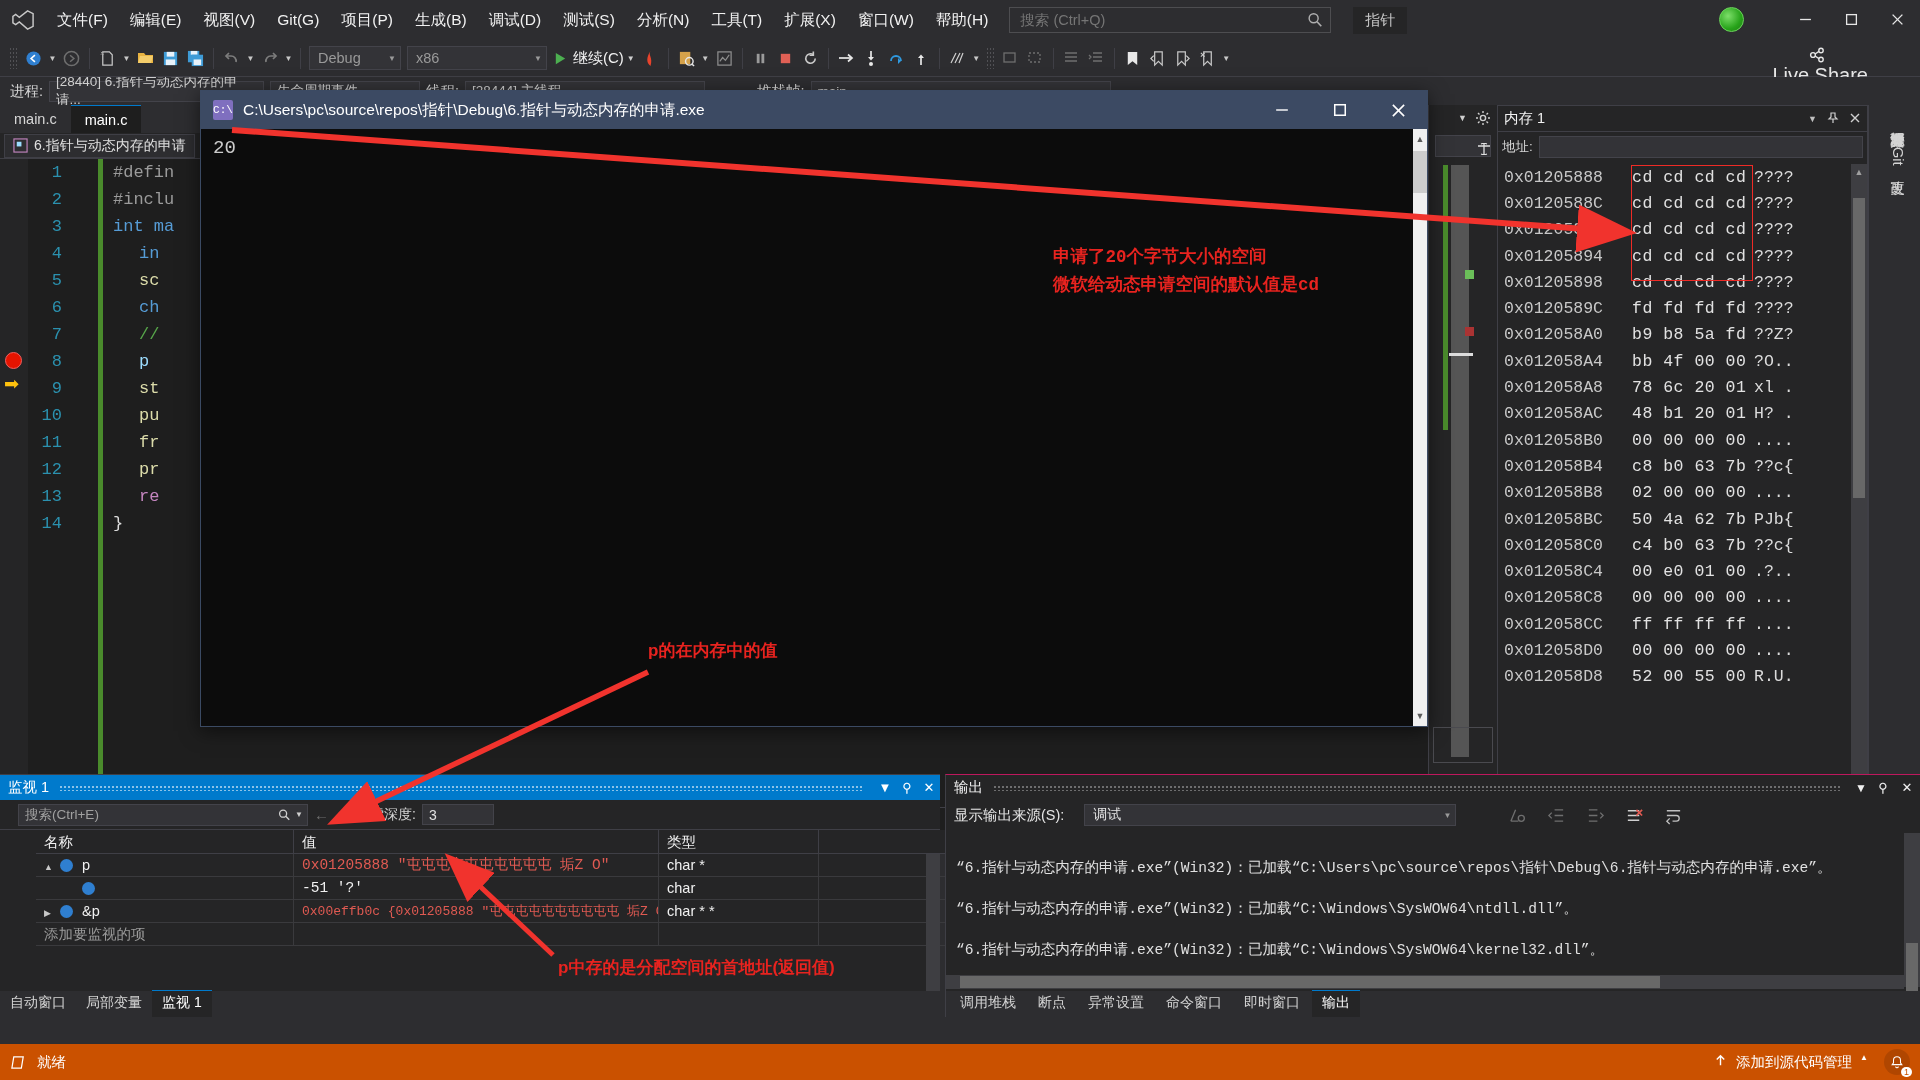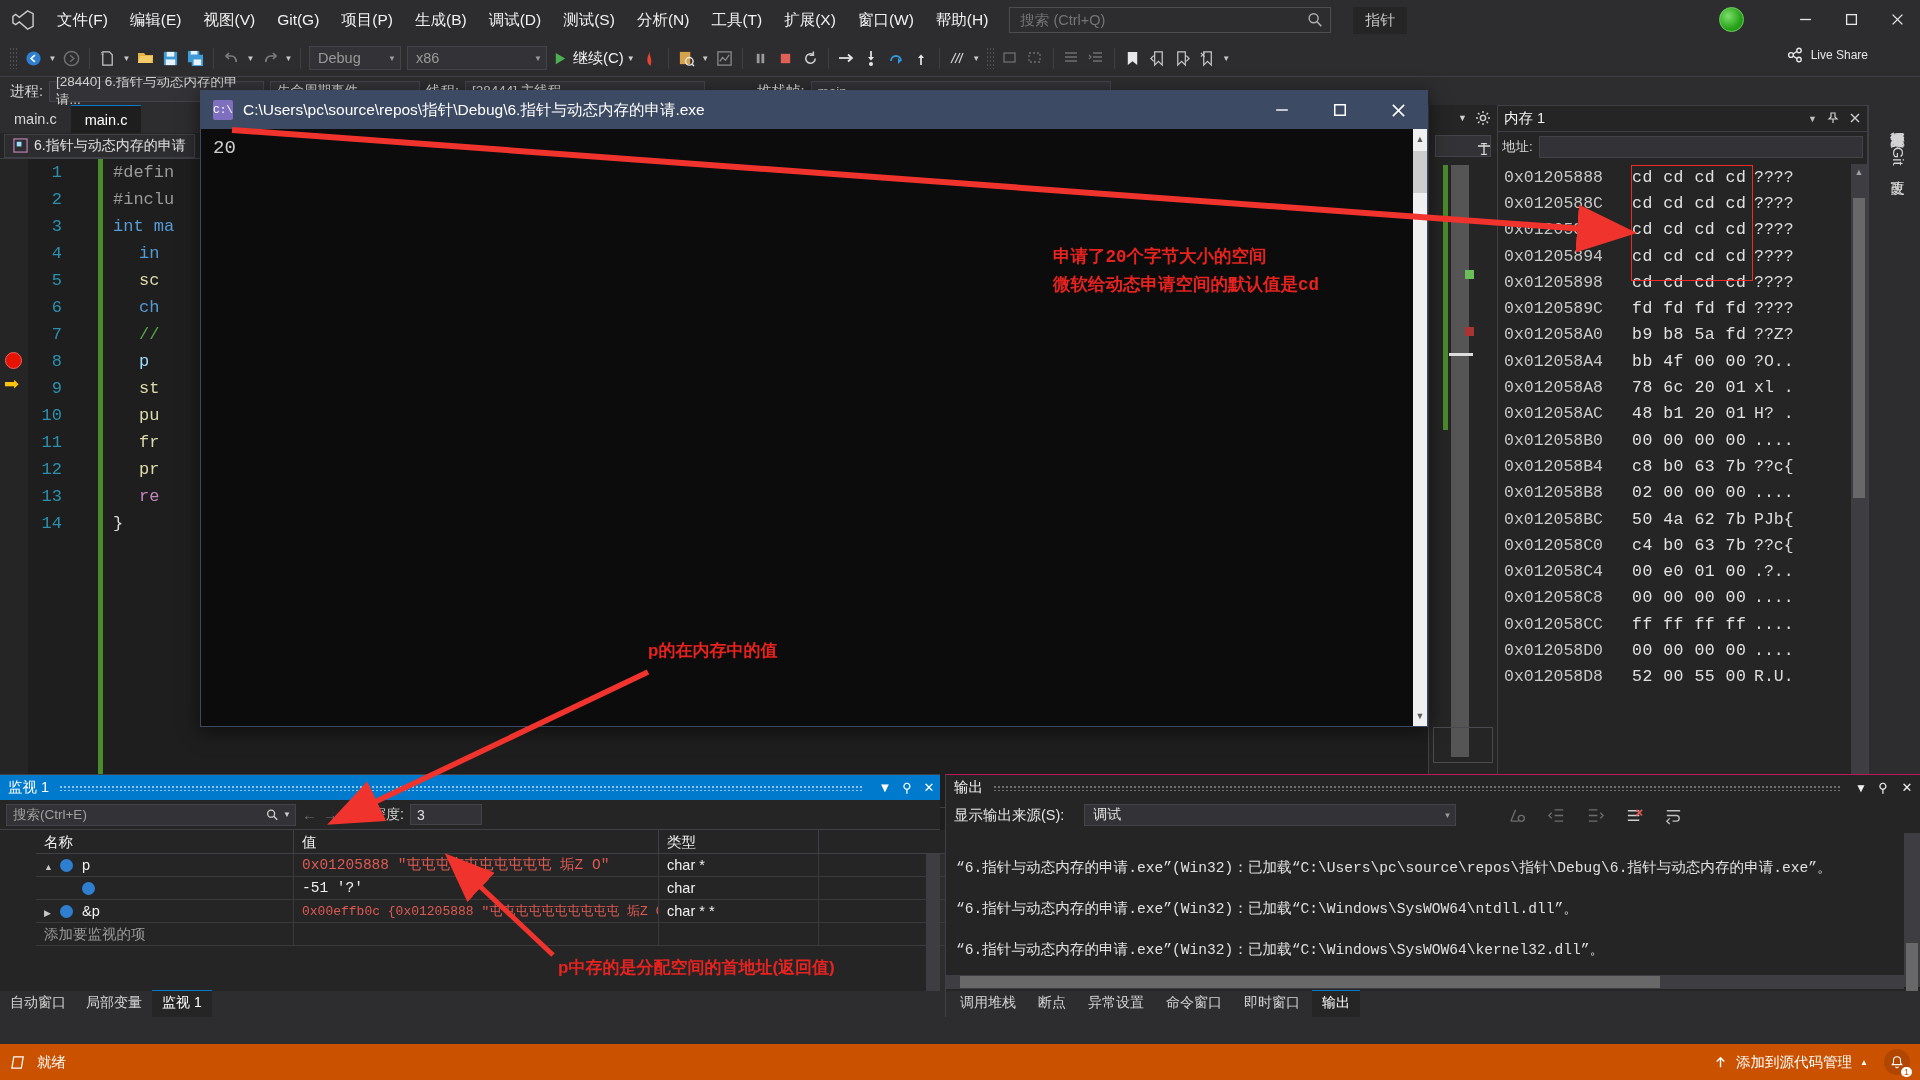--- a/index.html
+++ b/index.html
@@ -61,21 +61,21 @@
     height: 24px; background: #333337; border: 1px solid #43434a; color: #9a9a9a;
     font-size: 14.5px; display: flex; align-items: center; padding: 0 4px 0 8px;
     margin: 0 3px;
   }
   .tb-combo .cval { flex: 1; }
   .tb-combo .carr { font-size: 8px; color: #9a9a9a; padding-left: 6px; }
   .tb-run { display: flex; align-items: center; height: 26px; padding: 0 3px; }
   .tb-run .lbl { font-size: 15px; color: #f1f1f1; padding: 0 3px 0 5px; }
   .live-share {
     position: absolute; right: 52px; top: 6px; display: flex; align-items: center;
-    font-size: 12px; color: #e6e6e6;
+    font-size: 20px; color: #e6e6e6; flex-direction: column;
   }
 
   
   .procbar {
     position: absolute; left: 0; top: 77px; width: 1920px; height: 28px;
     background: #2d2d30; display: flex; align-items: center; padding-left: 10px;
     font-size: 14.5px; color: #d4d4d4; gap: 6px; overflow: hidden;
   }
   .pb-label { color: #d4d4d4; }
   .pb-combo {
@@ -191,21 +191,21 @@
     border-top: 1px solid #3f3f46;
   }
   .panel-title {
     height: 25px; background: #007acc; display: flex; align-items: center; padding-left: 8px;
     font-size: 14.5px; color: #fff;
   }
   .panel-title .dots { flex: 1; height: 6px; margin: 0 10px;
       background-image: radial-gradient(rgba(255,255,255,.55) 1px, transparent 1px);
       background-size: 4px 4px; }
   .panel-title .pbtn { width: 22px; text-align: center; color: #fff; font-size: 13px; }
-  .watch-toolbar { height: 30px; display: flex; align-items: center; gap: 6px; padding: 0 6px;
+  .watch-toolbar { height: 30px; display: flex; align-items: center; gap: 6px; padding: 0 18px;
                    font-size: 14px; color: #d4d4d4; border-bottom: 1px solid #3f3f46; }
   .watch-search { width: 290px; height: 22px; background: #333337; border: 1px solid #43434a;
                   display: flex; align-items: center; padding: 0 4px 0 6px; color: #a0a0a0; font-size: 13.5px; }
   .depth-box { width: 72px; height: 21px; background: #333337; border: 1px solid #43434a;
                color: #e0e0e0; font-size: 14px; padding-left: 6px; display:flex; align-items:center; }
   .wtable { width: 100%; font-size: 14.5px; margin-left: 36px; }
   .wtable .hdr { display: flex; height: 24px; align-items: center; background: #252526;
                  border-bottom: 1px solid #3f3f46; color: #f1f1f1; }
   .wtable .hdr div { padding-left: 8px; border-right: 1px solid #3f3f46; height:24px; line-height:24px;}
   .wrow { display: flex; height: 23px; align-items: center; border-bottom: 1px solid #3a3a3d; }
@@ -877,21 +877,21 @@
       <div class="btab active">输出</div>
     </div>
   </div>
 
   <div class="statusbar">
     <svg width="17" height="17" viewBox="0 0 18 18" style="margin-right:10px">
       <path d="M4 3 h10 l-2 12 H2z" fill="none" stroke="#ffffff" stroke-width="1.3"></path>
     </svg>
     <span>就绪</span>
     <div class="sb-right">
-      <span style="display:flex;align-items:center;gap:8px">
+      <span style="display:flex;gap:8px">
         <svg width="15" height="15" viewBox="0 0 16 16">
             <path d="M8 13 V4 M4 7 L8 3 l4 4" stroke="#fff" stroke-width="1.5" fill="none"></path>
           </svg>
         <span>添加到源代码管理</span>
         <span style="font-size:8px">▲</span>
       </span>
       <span class="sb-bell">
         <svg width="14" height="14" viewBox="0 0 16 16">
             <path d="M8 2 a4 4 0 0 1 4 4 v3 l1.5 2 H2.5 L4 9 V6 a4 4 0 0 1 4-4z M6.5 13 a1.5 1.5 0 0 0 3 0" fill="none" stroke="#fff" stroke-width="1.2"></path>
           </svg>

